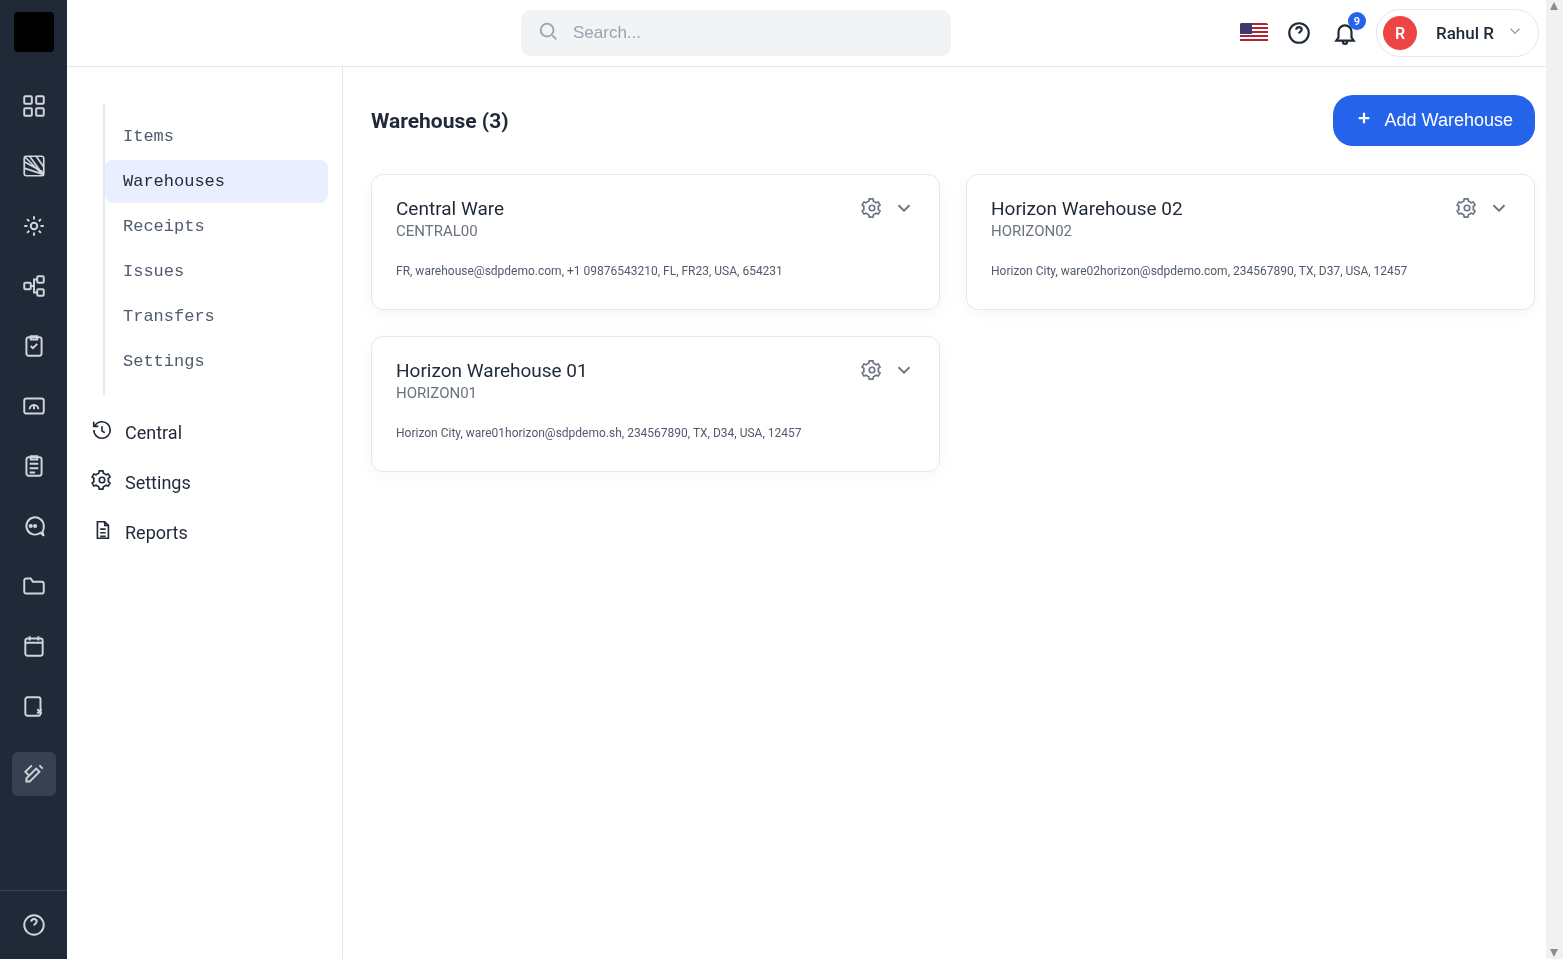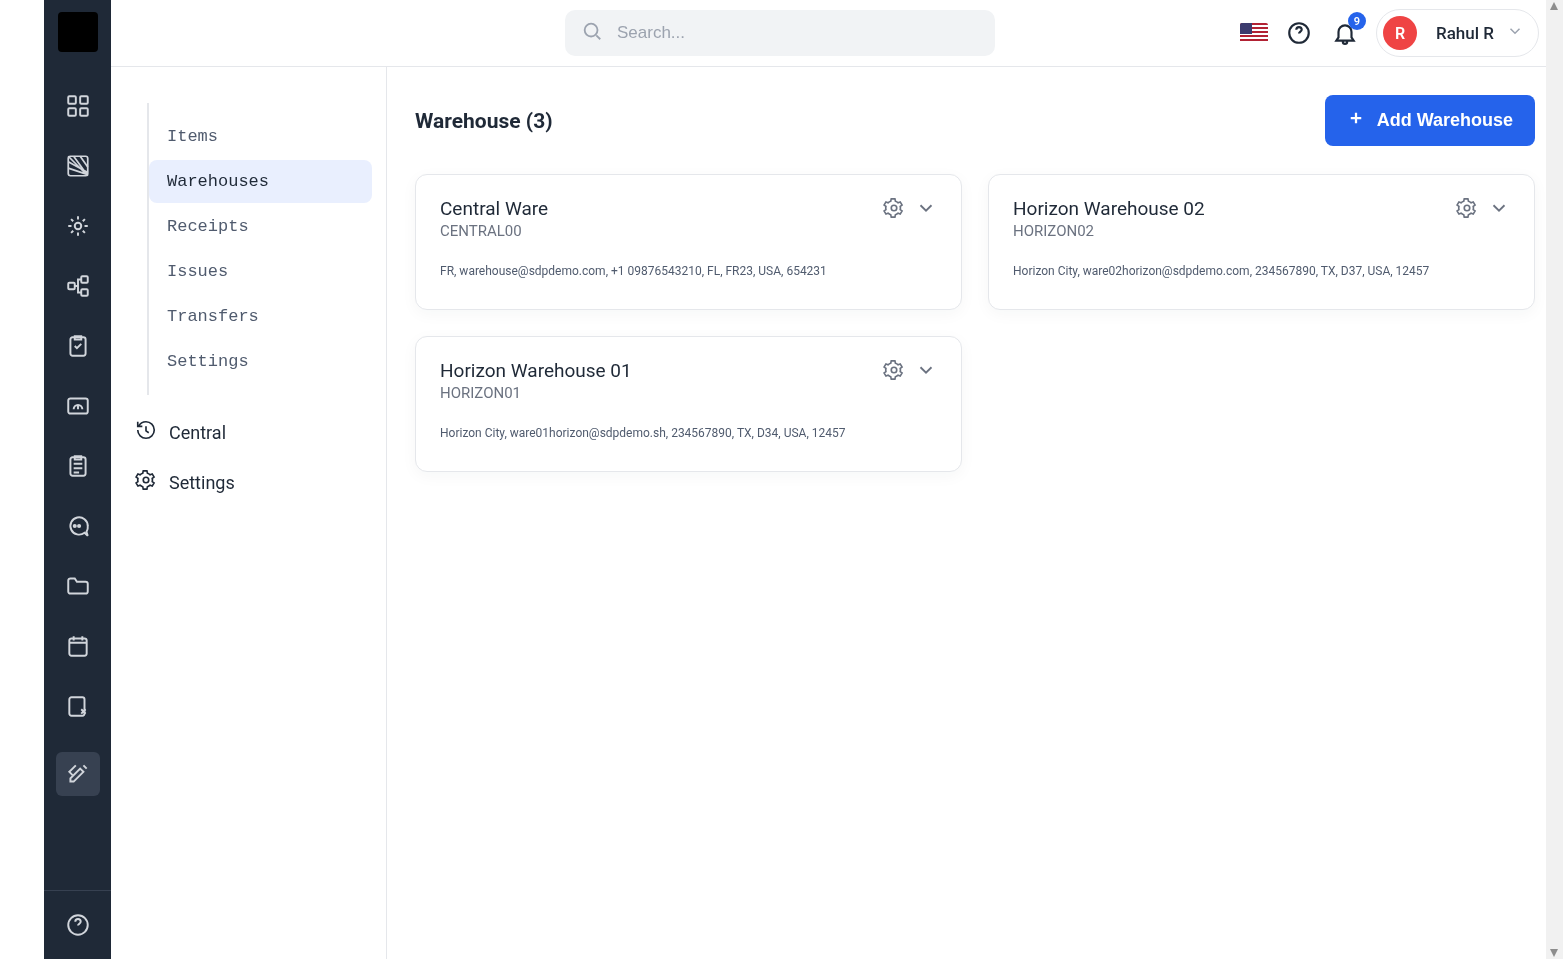--- a/index.html
+++ b/index.html
@@ -18,21 +18,21 @@
   html,body{margin:0;padding:0;height:100%;}
   body{
     font-family:-apple-system,BlinkMacSystemFont,"Segoe UI",Roboto,Helvetica,Arial,sans-serif;
     background:var(--bg);
     color:var(--text-primary);
     width:1563px;
     height:959px;
     overflow:hidden;
     position:relative;
   }
-  .app{display:flex;height:100%;padding-left:44px;}
+  .app{display:flex;height:100%;}
   
   .rail{
     width:67px;
     background:var(--sidebar-dark);
     display:flex;
     flex-direction:column;
     align-items:center;
     padding-top:12px;
     flex-shrink:0;
   }
@@ -112,22 +112,22 @@
   .sec-item{
     display:flex;align-items:center;gap:12px;
     padding:12px 10px;font-size:18px;color:var(--text-primary);cursor:pointer;
   }
   .sec-item svg{width:22px;height:22px;}
   
   .main{flex:1;padding:28px;min-width:0;overflow:auto;}
   .main-head{display:flex;align-items:center;justify-content:space-between;margin-bottom:28px;}
   .main-title{font-size:21px;font-weight:700;color:var(--text-primary);}
   .add-btn{
-    background:var(--blue);color:#fff;border:none;border-radius:8px;
-    padding:14px 22px;font-size:18px;font-weight:700;
+    background:var(--blue);color:#fff;border:none;border-radius:20px;
+    padding:14px 22px;font-size:18px;font-weight:400;
     display:flex;align-items:center;gap:12px;cursor:pointer;
   }
   .add-btn svg{width:18px;height:18px;}
   .grid{display:grid;grid-template-columns:repeat(2,minmax(0,1fr));gap:26px;}
   .card{
     border:1px solid var(--border);border-radius:12px;
     padding:22px 24px 28px;background:var(--bg);
     box-shadow:0 4px 16px rgba(30,41,59,.04);
   }
   .card-head{display:flex;align-items:flex-start;justify-content:space-between;gap:12px;}
@@ -296,20 +296,27 @@
                   <path d="M12 8v5l3 2"></path>
                 </svg></span>
               <span>Central</span>
             </div>
             <div class="sec-item">
               <span><svg viewBox="0 0 24 24" fill="none" stroke="currentColor" stroke-width="1.8">
                   <circle cx="12" cy="12" r="3"></circle>
                   <path d="M19 12a7 7 0 00-.2-1.7l2-1.5-2-3.4-2.3 1a7 7 0 00-2.9-1.7L13 2h-4l-.6 2.7a7 7 0 00-2.9 1.7l-2.3-1-2 3.4 2 1.5A7 7 0 003 12c0 .6.1 1.1.2 1.7l-2 1.5 2 3.4 2.3-1a7 7 0 002.9 1.7L9 22h4l.6-2.7a7 7 0 002.9-1.7l2.3 1 2-3.4-2-1.5c.1-.6.2-1.1.2-1.7z"></path>
                 </svg></span>
               <span>Settings</span>
+            </div>
+            <div class="sec-item">
+              <span><svg viewBox="0 0 24 24" fill="none" stroke="currentColor" stroke-width="1.8">
+                  <path d="M7 3h8l4 4v14H7z"></path>
+                  <path d="M15 3v4h4M10 11h6M10 15h6M10 19h6"></path>
+                </svg></span>
+              <span>Reports</span>
             </div>
           </div>
       </div>
 
       <div class="main">
         <div class="main-head">
           <div class="main-title">Warehouse (3)</div>
           <button class="add-btn">
             <span>
               <svg viewBox="0 0 24 24" fill="none" stroke="currentColor" stroke-width="3">

